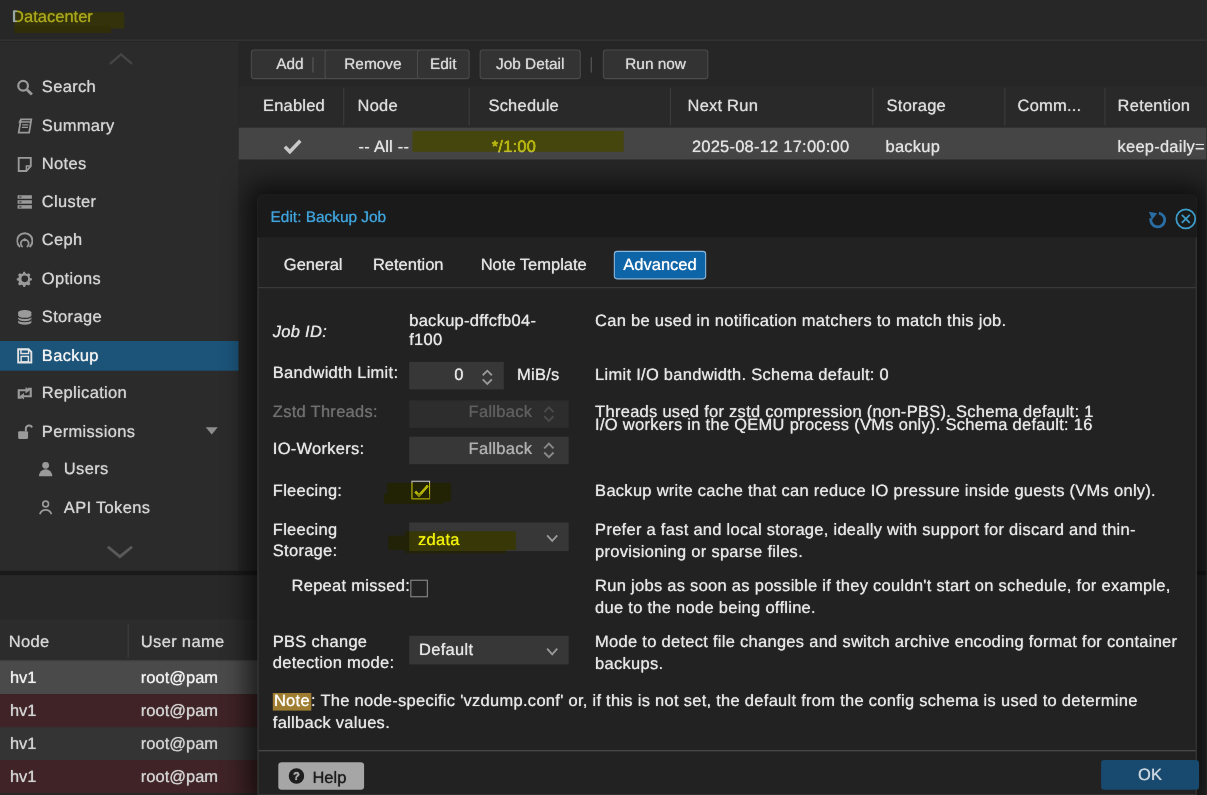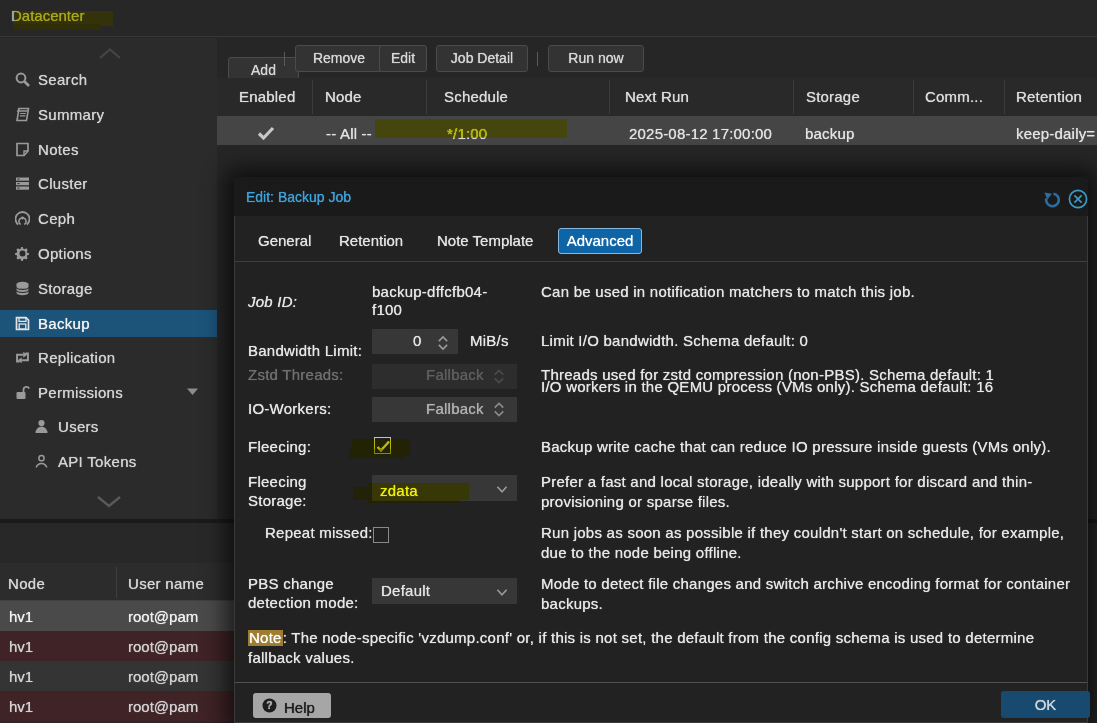--- a/index.html
+++ b/index.html
@@ -150,21 +150,21 @@
   <div class="nav sub" style="top:448px;">
     <svg class="ic" viewBox="0 0 15 15">
         <circle cx="7.5" cy="4.2" r="2.6" fill="none" stroke="#9a9a9a" stroke-width="1.5"></circle>
         <path d="M2.2 13.6 A5.6 6 0 0 1 12.8 13.6" fill="none" stroke="#9a9a9a" stroke-width="1.5"></path>
       </svg>
     <div class="tx">API Tokens</div>
     </div>
 
   <div class="abs" style="left:217px; top:38px; width:880px; height:481px; background:#262626;"></div>
 
-  <div class="tbtn" style="left:228px; width:71px;margin-top:12px;">Add</div>
+  <div class="tbtn" style="left:228px; width:71px;">Add</div>
   <div class="tsep" style="left:284px;"></div>
   <div class="tbtn" style="left:295px; width:88px;">Remove</div>
   <div class="tbtn" style="left:379px; width:48px;">Edit</div>
   <div class="tbtn" style="left:436px; width:92px;">Job Detail</div>
   <div class="tsep" style="left:537px;"></div>
   <div class="tbtn" style="left:548px; width:96px;">Run now</div>
 
   <div class="abs" style="left:217px; top:78px; width:880px; height:38px; background:#292929;"></div>
   <div class="hsep" style="left:312px;"></div>
   <div class="hsep" style="left:426px;"></div>
@@ -226,21 +226,21 @@
   <div class="abs" style="left:235px; top:261px; width:852px; height:1px; background:#3e3e3e;"></div>
   <div class="tab" style="left:258px;">General</div>
   <div class="tab" style="left:339px;">Retention</div>
   <div class="tab" style="left:437px;">Note Template</div>
   <div class="abs" style="left:558px; top:228px; width:84px; height:26px; background:#0d64a7; border:1px solid #8ab8dc; border-radius:3px; color:#ffffff; text-align:center; line-height:24px; font-size:15px;">Advanced</div>
 
   <div class="dl" style="left:248px; top:292px;font-style:italic;">Job ID:</div>
   <div class="dl" style="left:372px; top:283px; width:130px; line-height:17.5px;">backup-dffcfb04-<br>f100</div>
   <div class="dl" style="left:541px; top:282px;">Can be used in notification matchers to match this job.</div>
 
-  <div class="dl" style="left:248px; top:341px;">Bandwidth Limit:</div>
+  <div class="dl" style="left:248px; top:330px;">Bandwidth Limit:</div>
   <div class="field" style="left:372px; top:329px; width:86px; height:25px;"></div>
   <div class="dl" style="left:413px; top:331px;">0</div>
   <svg class="abs" style="left:437px; top:334px;" width="12" height="18" viewBox="0 0 13 18">
     <path d="M2 7 L6.5 2.5 L11 7" stroke="#9a9a9a" stroke-width="1.8" fill="none"></path>
     <path d="M2 11 L6.5 15.5 L11 11" stroke="#9a9a9a" stroke-width="1.8" fill="none"></path>
     </svg>
   <div class="dl" style="left:470px; top:331px;">MiB/s</div>
   <div class="dl" style="left:541px; top:331px;">Limit I/O bandwidth. Schema default: 0</div>
 
   <div class="dl" style="left:248px; top:365px; color:#6f6f6f;">Zstd Threads:</div>

